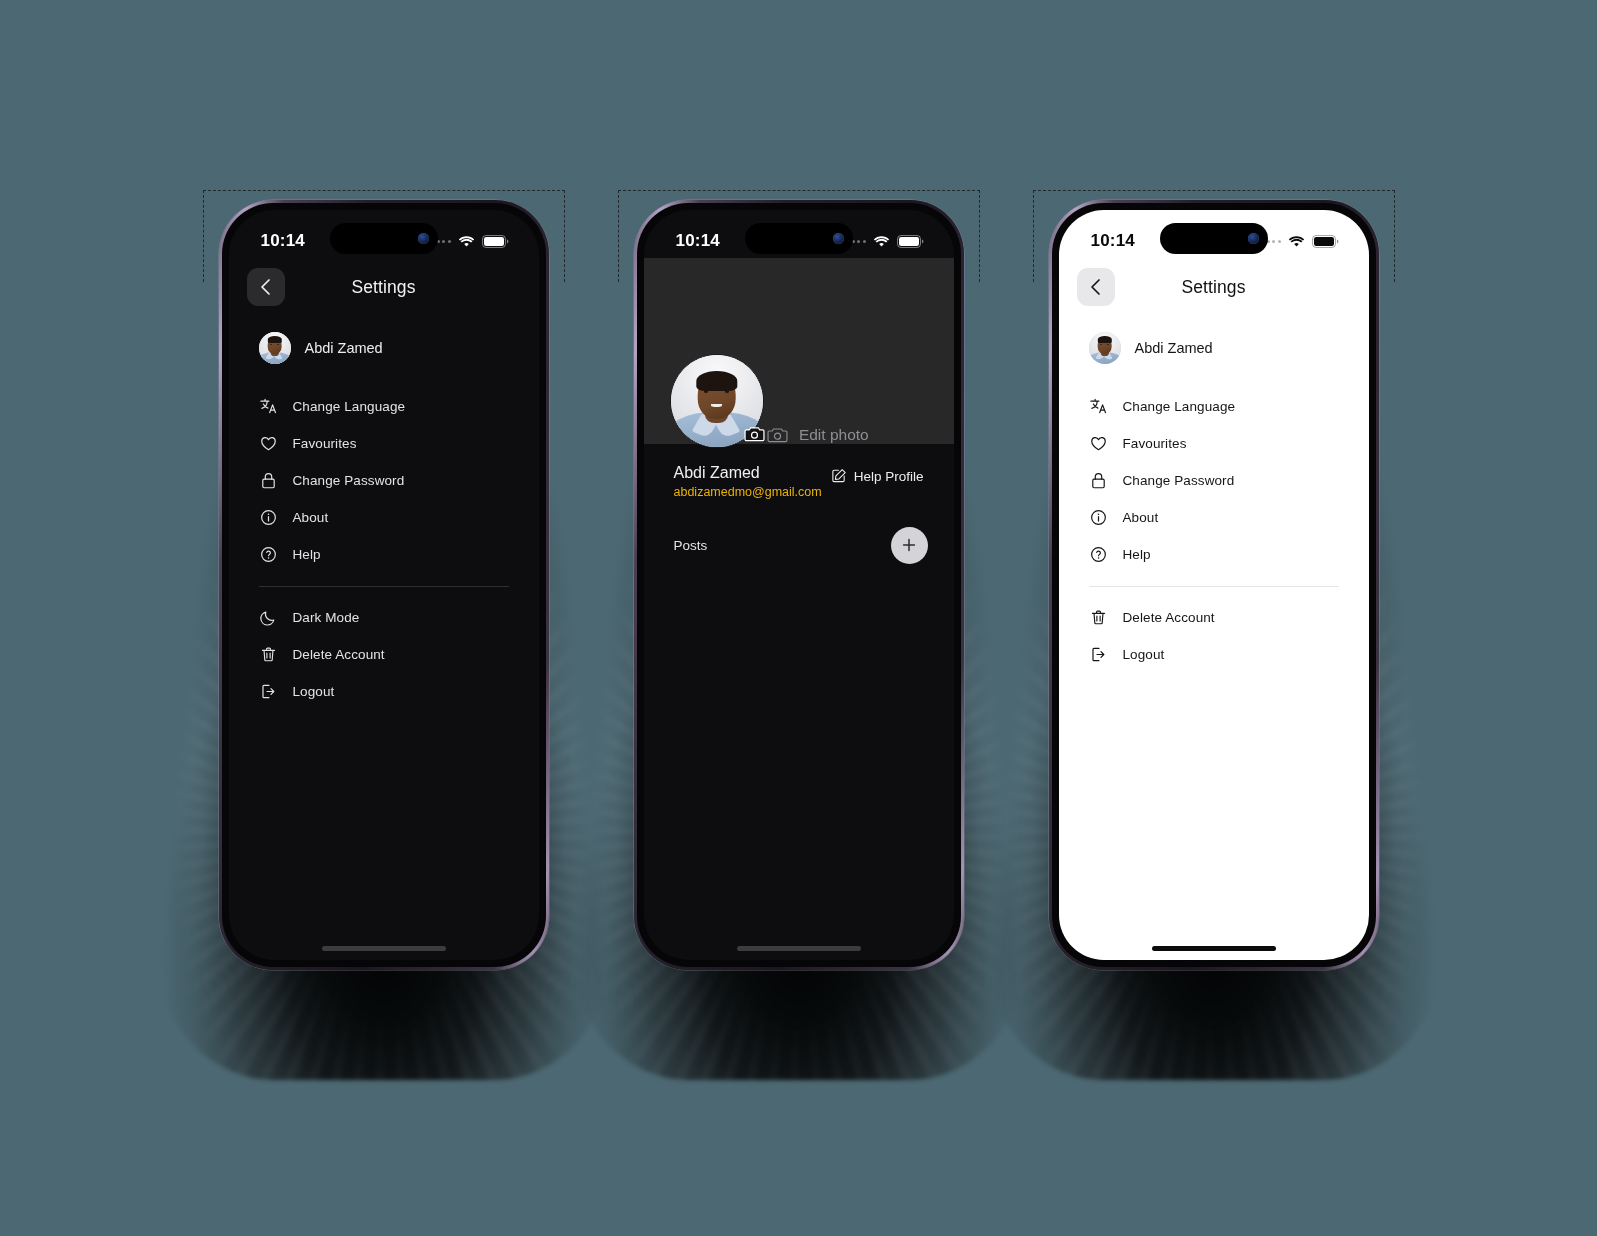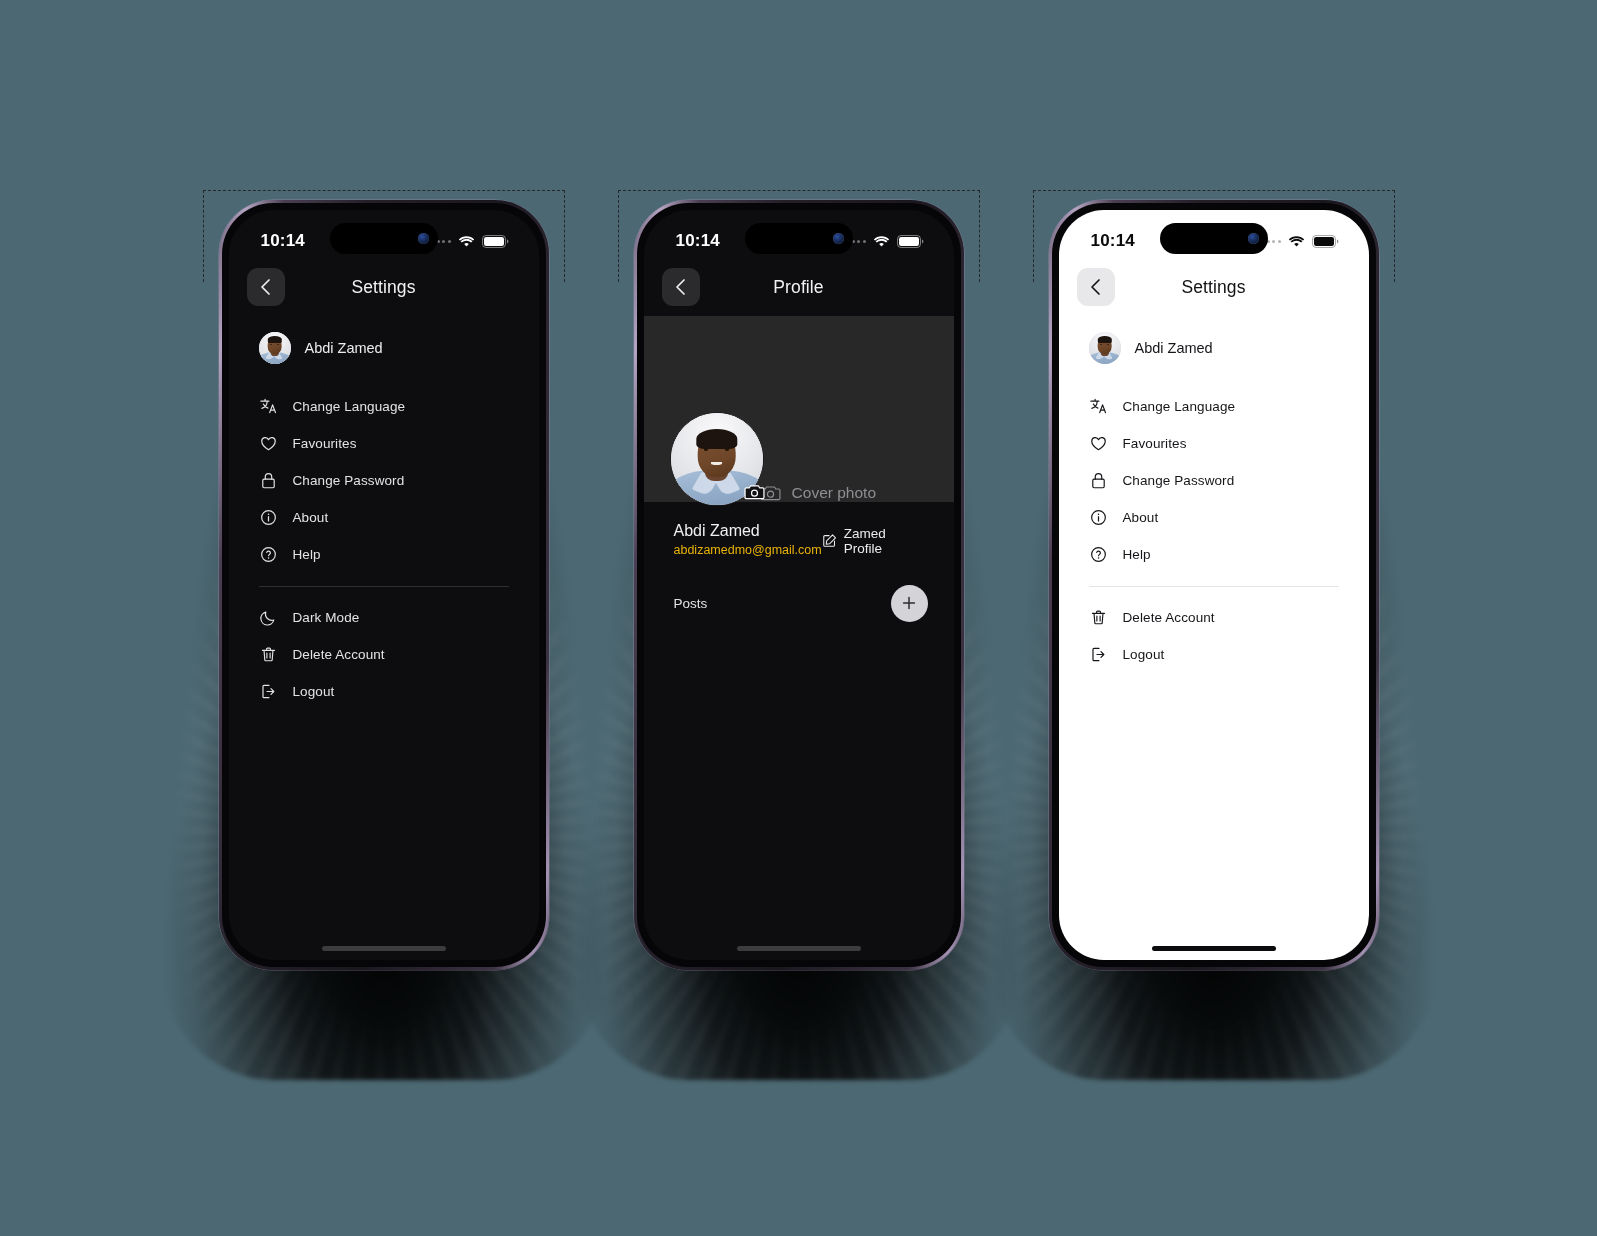--- a/index.html
+++ b/index.html
@@ -536,37 +536,29 @@
                 <rect x="2" y="2" width="20" height="9" rx="2.2" fill="#fff"></rect>
                 <path d="M25 4.6v3.8c.9-.3 1.4-1 1.4-1.9s-.5-1.6-1.4-1.9Z" fill="#fff" fill-opacity="0.5"></path>
               </svg>
             </div>
           </div>
 
           <div class="island">
             <span class="island-lens"></span>
           </div>
 
-          <div class="nav">
-            <div class="back-btn">
-              <svg width="13" height="18" viewBox="0 0 13 18">
-                <path d="M10 2 3 9l7 7" fill="none" stroke="#f0f0f2" stroke-width="1.7" stroke-linecap="round" stroke-linejoin="round"></path>
-              </svg>
-            </div>
-            <div class="nav-title">Profile</div>
-          </div>
 
           <div class="cover">
             <div class="cover-cta">
               <span>Add</span>
               <svg width="21" height="18" viewBox="0 0 22 18">
                 <path d="M2.4 4.8h3.1l1.3-2.1h8.4l1.3 2.1h3.1a1.3 1.3 0 0 1 1.3 1.3v8.5a1.3 1.3 0 0 1-1.3 1.3H2.4a1.3 1.3 0 0 1-1.3-1.3V6.1a1.3 1.3 0 0 1 1.3-1.3Z" fill="none" stroke="#8e8e93" stroke-width="1.2" stroke-linejoin="round"></path>
                 <circle cx="11" cy="10.2" r="3.2" fill="none" stroke="#8e8e93" stroke-width="1.2"></circle>
               </svg>
-              <span>Cover photo</span>
+              <span>Edit photo</span>
             </div>
           </div>
 
           <div class="profile-body">
             <div class="avatar-lg-wrap">
               <div class="avatar-lg">
                 <div class="face">
                   <div class="bg"></div>
                     <div class="shirt"></div>
                   <div class="collarL"></div>
@@ -590,21 +582,21 @@
             <div class="name-row">
               <div>
                 <div class="pname">Abdi Zamed</div>
                 <div class="pmail">abdizamedmo@gmail.com</div>
               </div>
               <div class="edit-profile">
                 <svg width="16" height="16" viewBox="0 0 18 18">
                   <path d="M8.4 2.6H3.4a1.3 1.3 0 0 0-1.3 1.3v10.1a1.3 1.3 0 0 0 1.3 1.3h10.1a1.3 1.3 0 0 0 1.3-1.3v-5" fill="none" stroke="#ececef" stroke-width="1.25" stroke-linecap="round"></path>
                   <path d="M12.6 1.8 16 5.2 8.9 12.3l-3.9.5.5-3.9Z" fill="none" stroke="#ececef" stroke-width="1.25" stroke-linejoin="round"></path>
                 </svg>
-                <span>Zamed Profile</span>
+                <span>Help Profile</span>
               </div>
             </div>
 
             <div class="posts-row">
               <span class="posts-label">Posts</span>
               <div class="fab">
                 <svg width="16" height="16" viewBox="0 0 16 16">
                   <path d="M8 2.6v10.8M2.6 8h10.8" fill="none" stroke="#2c2c30" stroke-width="1.5" stroke-linecap="round"></path>
                 </svg>
               </div>

